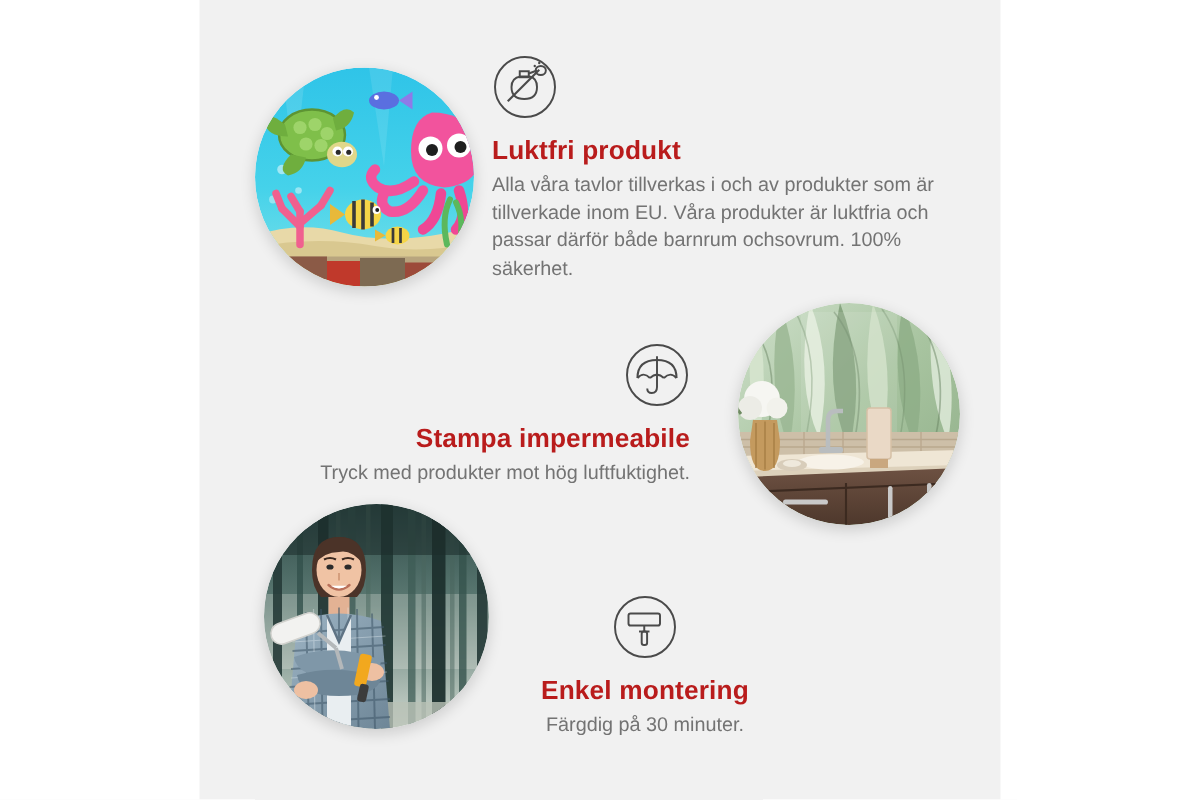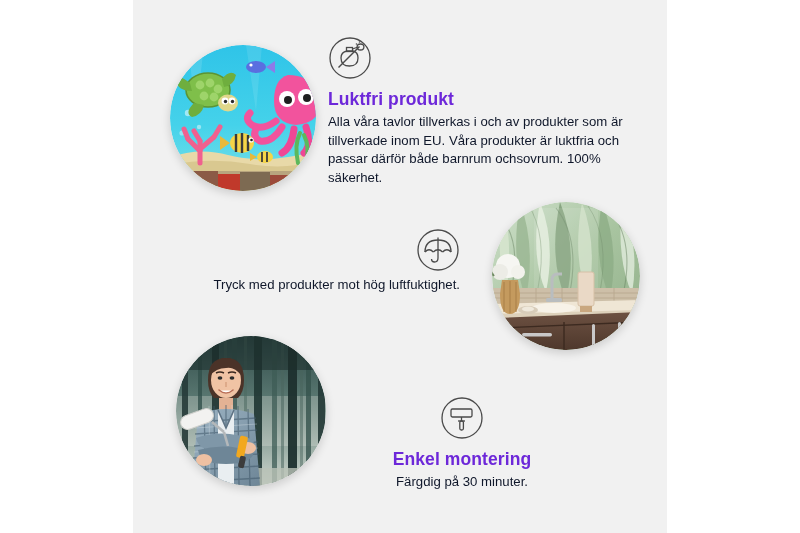--- a/index.html
+++ b/index.html
@@ -43,45 +43,45 @@
 
   #photo-ocean   { left: 170px; top: 45px;  width: 146px; height: 146px; }
   #photo-bath    { left: 492px; top: 202px; width: 148px; height: 148px; }
   #photo-painter { left: 176px; top: 336px; width: 150px; height: 150px; }
 
   
   .feature { position: absolute; }
 
   #feature-odour   { left: 328px; top: 36px;  width: 300px; text-align: left; }
   #feature-water   { left: 160px; top: 228px; width: 300px; text-align: right; }
-  #feature-mount   { left: 300px; top: 396px; width: 260px; text-align: center; padding-left: 32px; }
+  #feature-mount   { left: 300px; top: 396px; width: 260px; text-align: center; }
 
   .icon-circle {
     width: 44px;
     height: 44px;
     display: inline-block;
   }
   #feature-odour .icon-wrap  { text-align: left; }
   #feature-water .icon-wrap  { text-align: right; }
   #feature-mount .icon-wrap  { text-align: center; }
 
   .icon-circle svg { display: block; width: 44px; height: 44px; }
 
   .feature-title {
     margin: 5px 0 2px 0;
     font-size: 17.5px;
     font-weight: bold;
-    color: #6d28d9;
+    color: #b91c1c;
     letter-spacing: 0.1px;
     line-height: 1.25;
   }
   .feature-body {
     margin: 0;
     font-size: 13.2px;
-    color: #0f172a;
+    color: #737373;
     line-height: 1.42;
   }
 </style>
 </head>
 <body>
 
 <div class="stage">
 
   <div class="panel"></div>
 
@@ -417,20 +417,21 @@
           <path d="M17.3 24 Q 22 19.5 26.6 24" fill="none" stroke="#4a4a4a" stroke-width="1.3"></path>
           <path d="M26.6 24 Q 31 19.5 35 24" fill="none" stroke="#4a4a4a" stroke-width="1.3"></path>
 
           <path d="M22 12 L22 30" stroke="#4a4a4a" stroke-width="1.3"></path>
           <path d="M22 30 Q 22 34 18.5 34 Q 15.5 34 15.5 31" fill="none" stroke="#4a4a4a" stroke-width="1.3"></path>
 
           <path d="M22 12 L22 9.5" stroke="#4a4a4a" stroke-width="1.3"></path>
         </svg>
       </span>
     </div>
+    <div class="feature-title">Stampa impermeabile</div>
     <div class="feature-body">Tryck med produkter mot hög luftfuktighet.</div>
   </div>
 
   <div class="feature" id="feature-mount">
     <div class="icon-wrap">
       <span class="icon-circle">
         <svg viewBox="0 0 44 44" xmlns="http://www.w3.org/2000/svg">
           <circle cx="22" cy="22" r="20" fill="none" stroke="#4a4a4a" stroke-width="1.3"></circle>
 
           <rect x="11" y="13" width="21" height="8" rx="1.4" fill="none" stroke="#4a4a4a" stroke-width="1.3"></rect>

